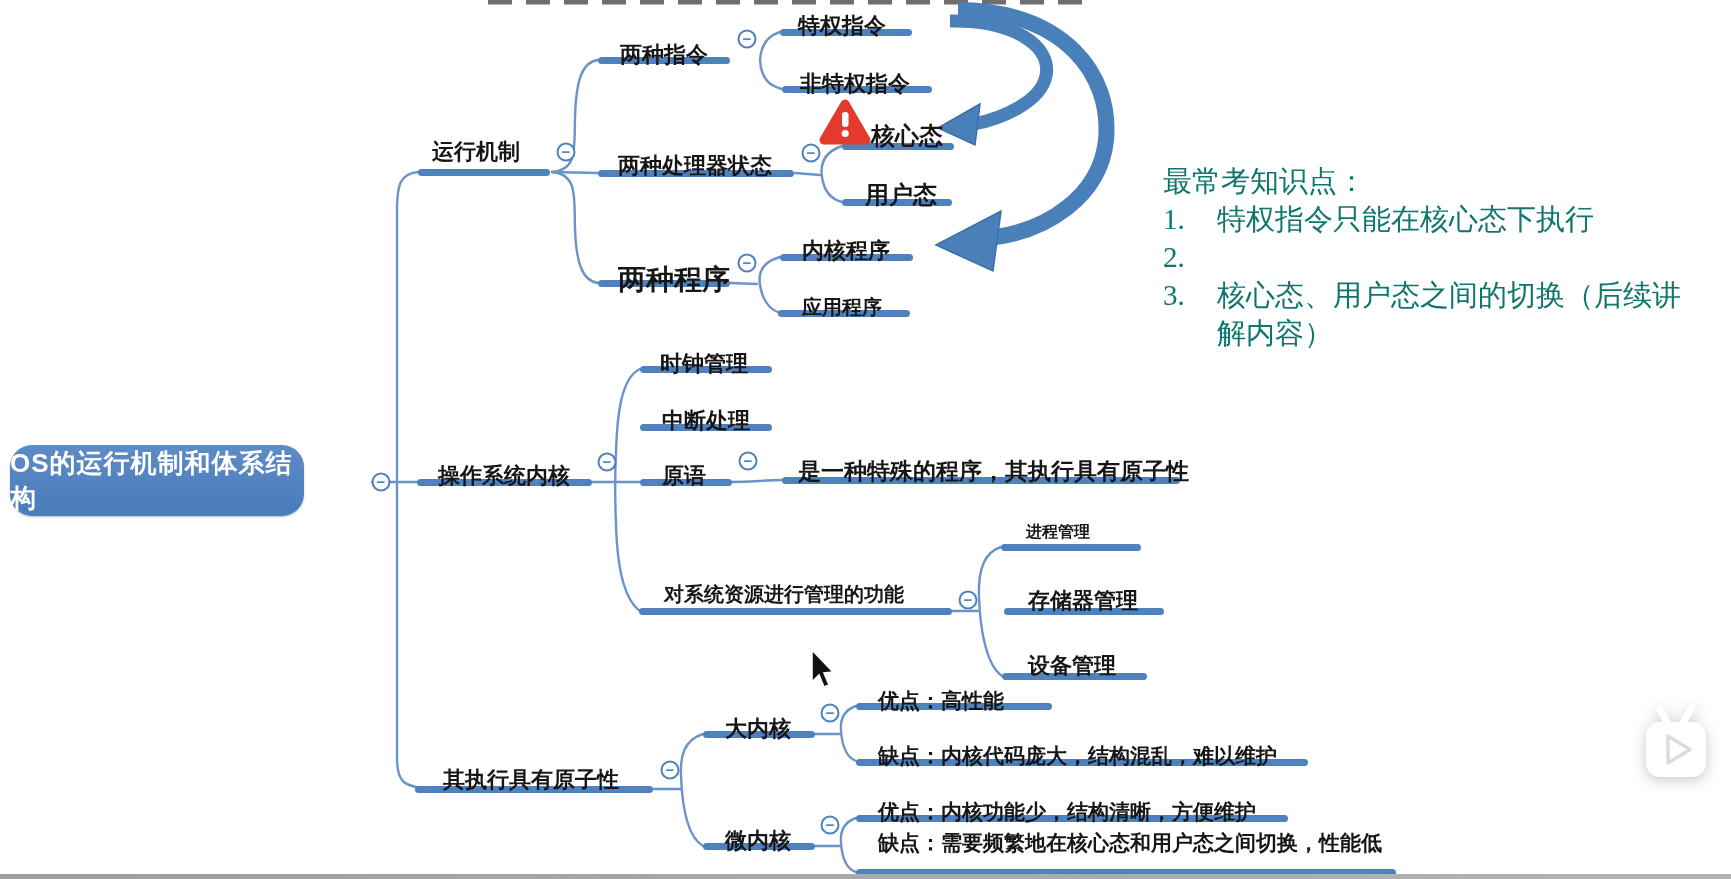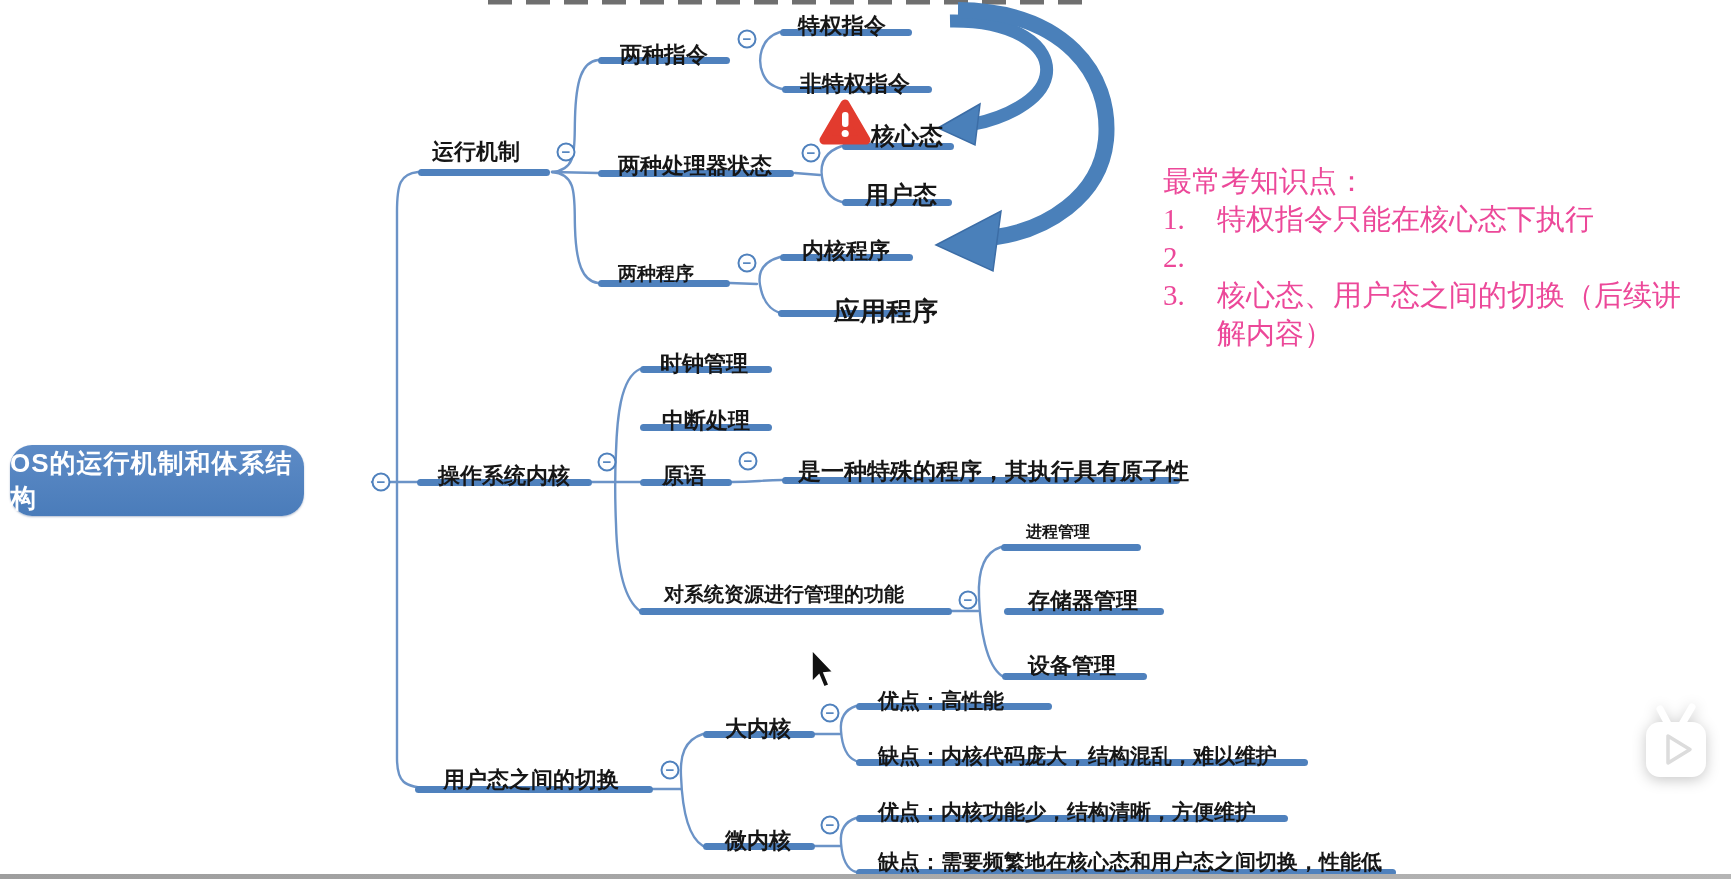--- a/index.html
+++ b/index.html
@@ -10,21 +10,21 @@
        font-family:"Liberation Sans",sans-serif;margin-top:9px;}
   .root{position:absolute;left:10px;top:445px;width:294px;height:71px;z-index:3;
         background:linear-gradient(#5d8bc6,#4a7cba);border-radius:22px;
         display:flex;align-items:center;justify-content:center;
         color:#ffffff;font-weight:bold;font-size:26px;letter-spacing:1px;
         box-shadow:0 1px 2px rgba(40,70,120,.35);}
   .minus{position:absolute;z-index:4;width:19px;height:19px;box-sizing:border-box;
          border:2px solid #4f81bd;border-radius:50%;background:#fdfeff;color:#4f81bd;
          font-size:15px;line-height:13px;text-align:center;font-weight:bold;
          transform:translate(-50%,-50%);cursor:pointer;}
-  .annot{position:absolute;z-index:3;color:#ec4899;
+  .annot{position:absolute;z-index:3;color:#0f766e;
          font-family:"Liberation Serif",serif;font-size:29px;line-height:38px;}
   .annot-title{position:absolute;left:1163px;top:162px;}
   .annot-item{position:absolute;display:flex;}
   .annot-num{width:54px;flex:0 0 54px;}
   .annot-text{width:470px;}
   .bili{position:absolute;left:1638px;top:700px;width:80px;height:84px;z-index:5;
         filter:drop-shadow(0 3px 7px rgba(0,0,0,0.22));cursor:pointer;}
   .strip{position:absolute;left:0;bottom:0;width:100%;height:5px;z-index:6;
          background:linear-gradient(90deg,#9e9e9e,#ababab 60%,#b5b5b5);}
 </style>
@@ -128,41 +128,41 @@
 
   <div class="root">OS的运行机制和体系结构</div>
 
   <div class="lbl" style="left:432px;top:128px;font-size:22px">运行机制</div>
   <div class="lbl" style="left:620px;top:31px;font-size:22px">两种指令</div>
   <div class="lbl" style="left:798px;top:2px;font-size:22px">特权指令</div>
   <div class="lbl" style="left:800px;top:60px;font-size:22px">非特权指令</div>
   <div class="lbl" style="left:618px;top:142px;font-size:22px">两种处理器状态</div>
   <div class="lbl" style="left:871px;top:111px;font-size:24px">核心态</div>
   <div class="lbl" style="left:865px;top:170px;font-size:24px">用户态</div>
-  <div class="lbl" style="left:618px;top:252px;font-size:19px">两种程序</div>
+  <div class="lbl" style="left:618px;top:252px;font-size:28px">两种程序</div>
   <div class="lbl" style="left:802px;top:227px;font-size:22px">内核程序</div>
-  <div class="lbl" style="left:834px;top:285px;font-size:26px">应用程序</div>
+  <div class="lbl" style="left:802px;top:285px;font-size:20px">应用程序</div>
 
   <div class="lbl" style="left:438px;top:452px;font-size:22px">操作系统内核</div>
   <div class="lbl" style="left:660px;top:340px;font-size:22px">时钟管理</div>
   <div class="lbl" style="left:662px;top:397px;font-size:22px">中断处理</div>
   <div class="lbl" style="left:662px;top:452px;font-size:22px">原语</div>
   <div class="lbl" style="left:798px;top:447px;font-size:23px">是一种特殊的程序，其执行具有原子性</div>
   <div class="lbl" style="left:664px;top:572px;font-size:20px">对系统资源进行管理的功能</div>
   <div class="lbl" style="left:1026px;top:513px;font-size:16px">进程管理</div>
   <div class="lbl" style="left:1028px;top:577px;font-size:22px">存储器管理</div>
   <div class="lbl" style="left:1028px;top:642px;font-size:22px">设备管理</div>
 
-  <div class="lbl" style="left:443px;top:756px;font-size:22px">用户态之间的切换</div>
+  <div class="lbl" style="left:443px;top:756px;font-size:22px">其执行具有原子性</div>
   <div class="lbl" style="left:725px;top:705px;font-size:22px">大内核</div>
   <div class="lbl" style="left:878px;top:678px;font-size:21px">优点：高性能</div>
   <div class="lbl" style="left:878px;top:733px;font-size:21px">缺点：内核代码庞大，结构混乱，难以维护</div>
   <div class="lbl" style="left:725px;top:817px;font-size:22px">微内核</div>
   <div class="lbl" style="left:878px;top:789px;font-size:21px">优点：内核功能少，结构清晰，方便维护</div>
-  <div class="lbl" style="left:878px;top:839px;font-size:21px">缺点：需要频繁地在核心态和用户态之间切换，性能低</div>
+  <div class="lbl" style="left:878px;top:820px;font-size:21px">缺点：需要频繁地在核心态和用户态之间切换，性能低</div>
 
   <div class="minus" style="left:381px;top:482px">−</div>
   <div class="minus" style="left:566px;top:152px">−</div>
   <div class="minus" style="left:747px;top:39px">−</div>
   <div class="minus" style="left:811px;top:153px">−</div>
   <div class="minus" style="left:747px;top:263px">−</div>
   <div class="minus" style="left:607px;top:462px">−</div>
   <div class="minus" style="left:748px;top:461px">−</div>
   <div class="minus" style="left:968px;top:600px">−</div>
   <div class="minus" style="left:670px;top:770px">−</div>

